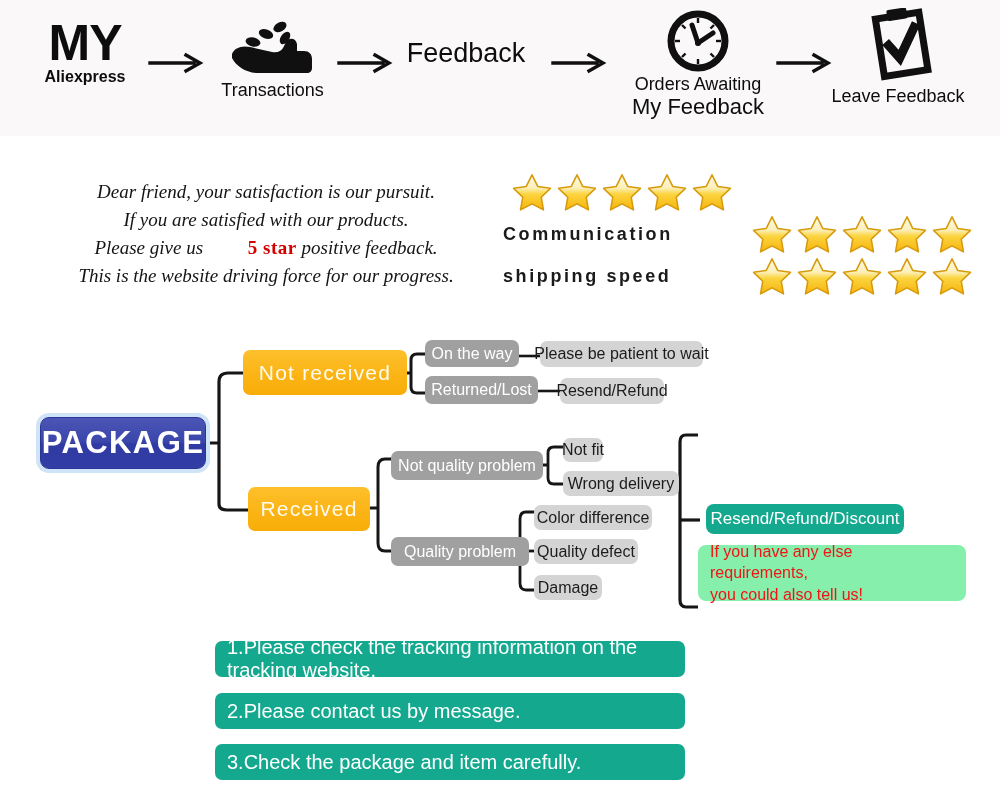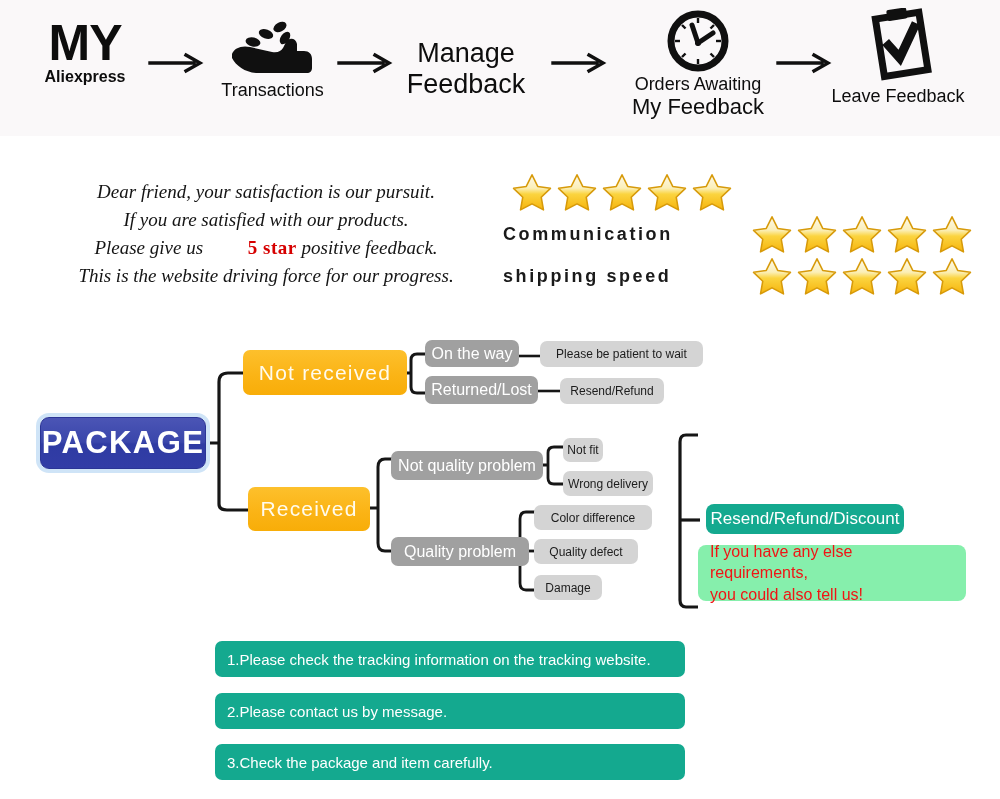--- a/index.html
+++ b/index.html
@@ -135,21 +135,21 @@
     letter-spacing: 1.2px;
   }
   .node-gray-dark {
     background: #a0a0a0;
     color: #ffffff;
     font-size: 16px;
   }
   .node-gray-light {
     background: #d4d4d4;
     color: #1c1c1c;
-    font-size: 12px;
+    font-size: 16px;
   }
   .node-teal {
     background: #14a98f;
     color: #ffffff;
     font-size: 17px;
     border-radius: 8px;
   }
   .node-note {
     background: #86efac;
     color: #f01414;
@@ -167,21 +167,21 @@
 
   
   .bar {
     position: absolute;
     left: 215px;
     width: 470px;
     height: 36px;
     background: #14a98f;
     border-radius: 7px;
     color: #ffffff;
-    font-size: 15px;
+    font-size: 20px;
     display: flex;
     align-items: center;
     padding-left: 12px;
     box-sizing: border-box;
     font-family: "Liberation Sans", sans-serif;
   }
 </style>
 </head>
 <body>
 
@@ -215,21 +215,20 @@
       <div class="hdr-sub2">Transactions</div>
     </div>
 
     <div class="hdr-arrow" style="left:337px; top:50px;">
       <svg width="62" height="26" viewBox="0 0 62 26" aria-hidden="true">
         <path d="M2 13 H46 M38 5 L52 13 L38 21" fill="none" stroke="#101010" stroke-width="3.4" stroke-linecap="square"></path>
       </svg>
     </div>
 
     <div class="hdr-step" style="left:396px; top:38px; width:140px;">
-      <div class="hdr-big">Manage</div>
       <div class="hdr-big">Feedback</div>
     </div>
 
     <div class="hdr-arrow" style="left:551px; top:50px;">
       <svg width="62" height="26" viewBox="0 0 62 26" aria-hidden="true">
         <path d="M2 13 H46 M38 5 L52 13 L38 21" fill="none" stroke="#101010" stroke-width="3.4" stroke-linecap="square"></path>
       </svg>
     </div>
 
     <div class="hdr-step" style="left:613px; top:8px; width:170px;">
@@ -471,21 +470,21 @@
   </div>
 
   <div class="node node-gray-dark" style="left:391px; top:451px; width:152px; height:29px;">
     <span>Not quality problem</span>
   </div>
 
   <div class="node node-gray-light" style="left:563px; top:438px; width:40px; height:24px;">
     <span>Not fit</span>
   </div>
 
-  <div class="node node-gray-light" style="left:563px; top:471px; width:90px; height:25px;">
+  <div class="node node-gray-light" style="left:563px; top:471px; width:116px; height:25px;">
     <span>Wrong delivery</span>
   </div>
 
   <div class="node node-gray-dark" style="left:391px; top:537px; width:138px; height:29px;">
     <span>Quality problem</span>
   </div>
 
   <div class="node node-gray-light" style="left:534px; top:505px; width:118px; height:25px;">
     <span>Color difference</span>
   </div>

